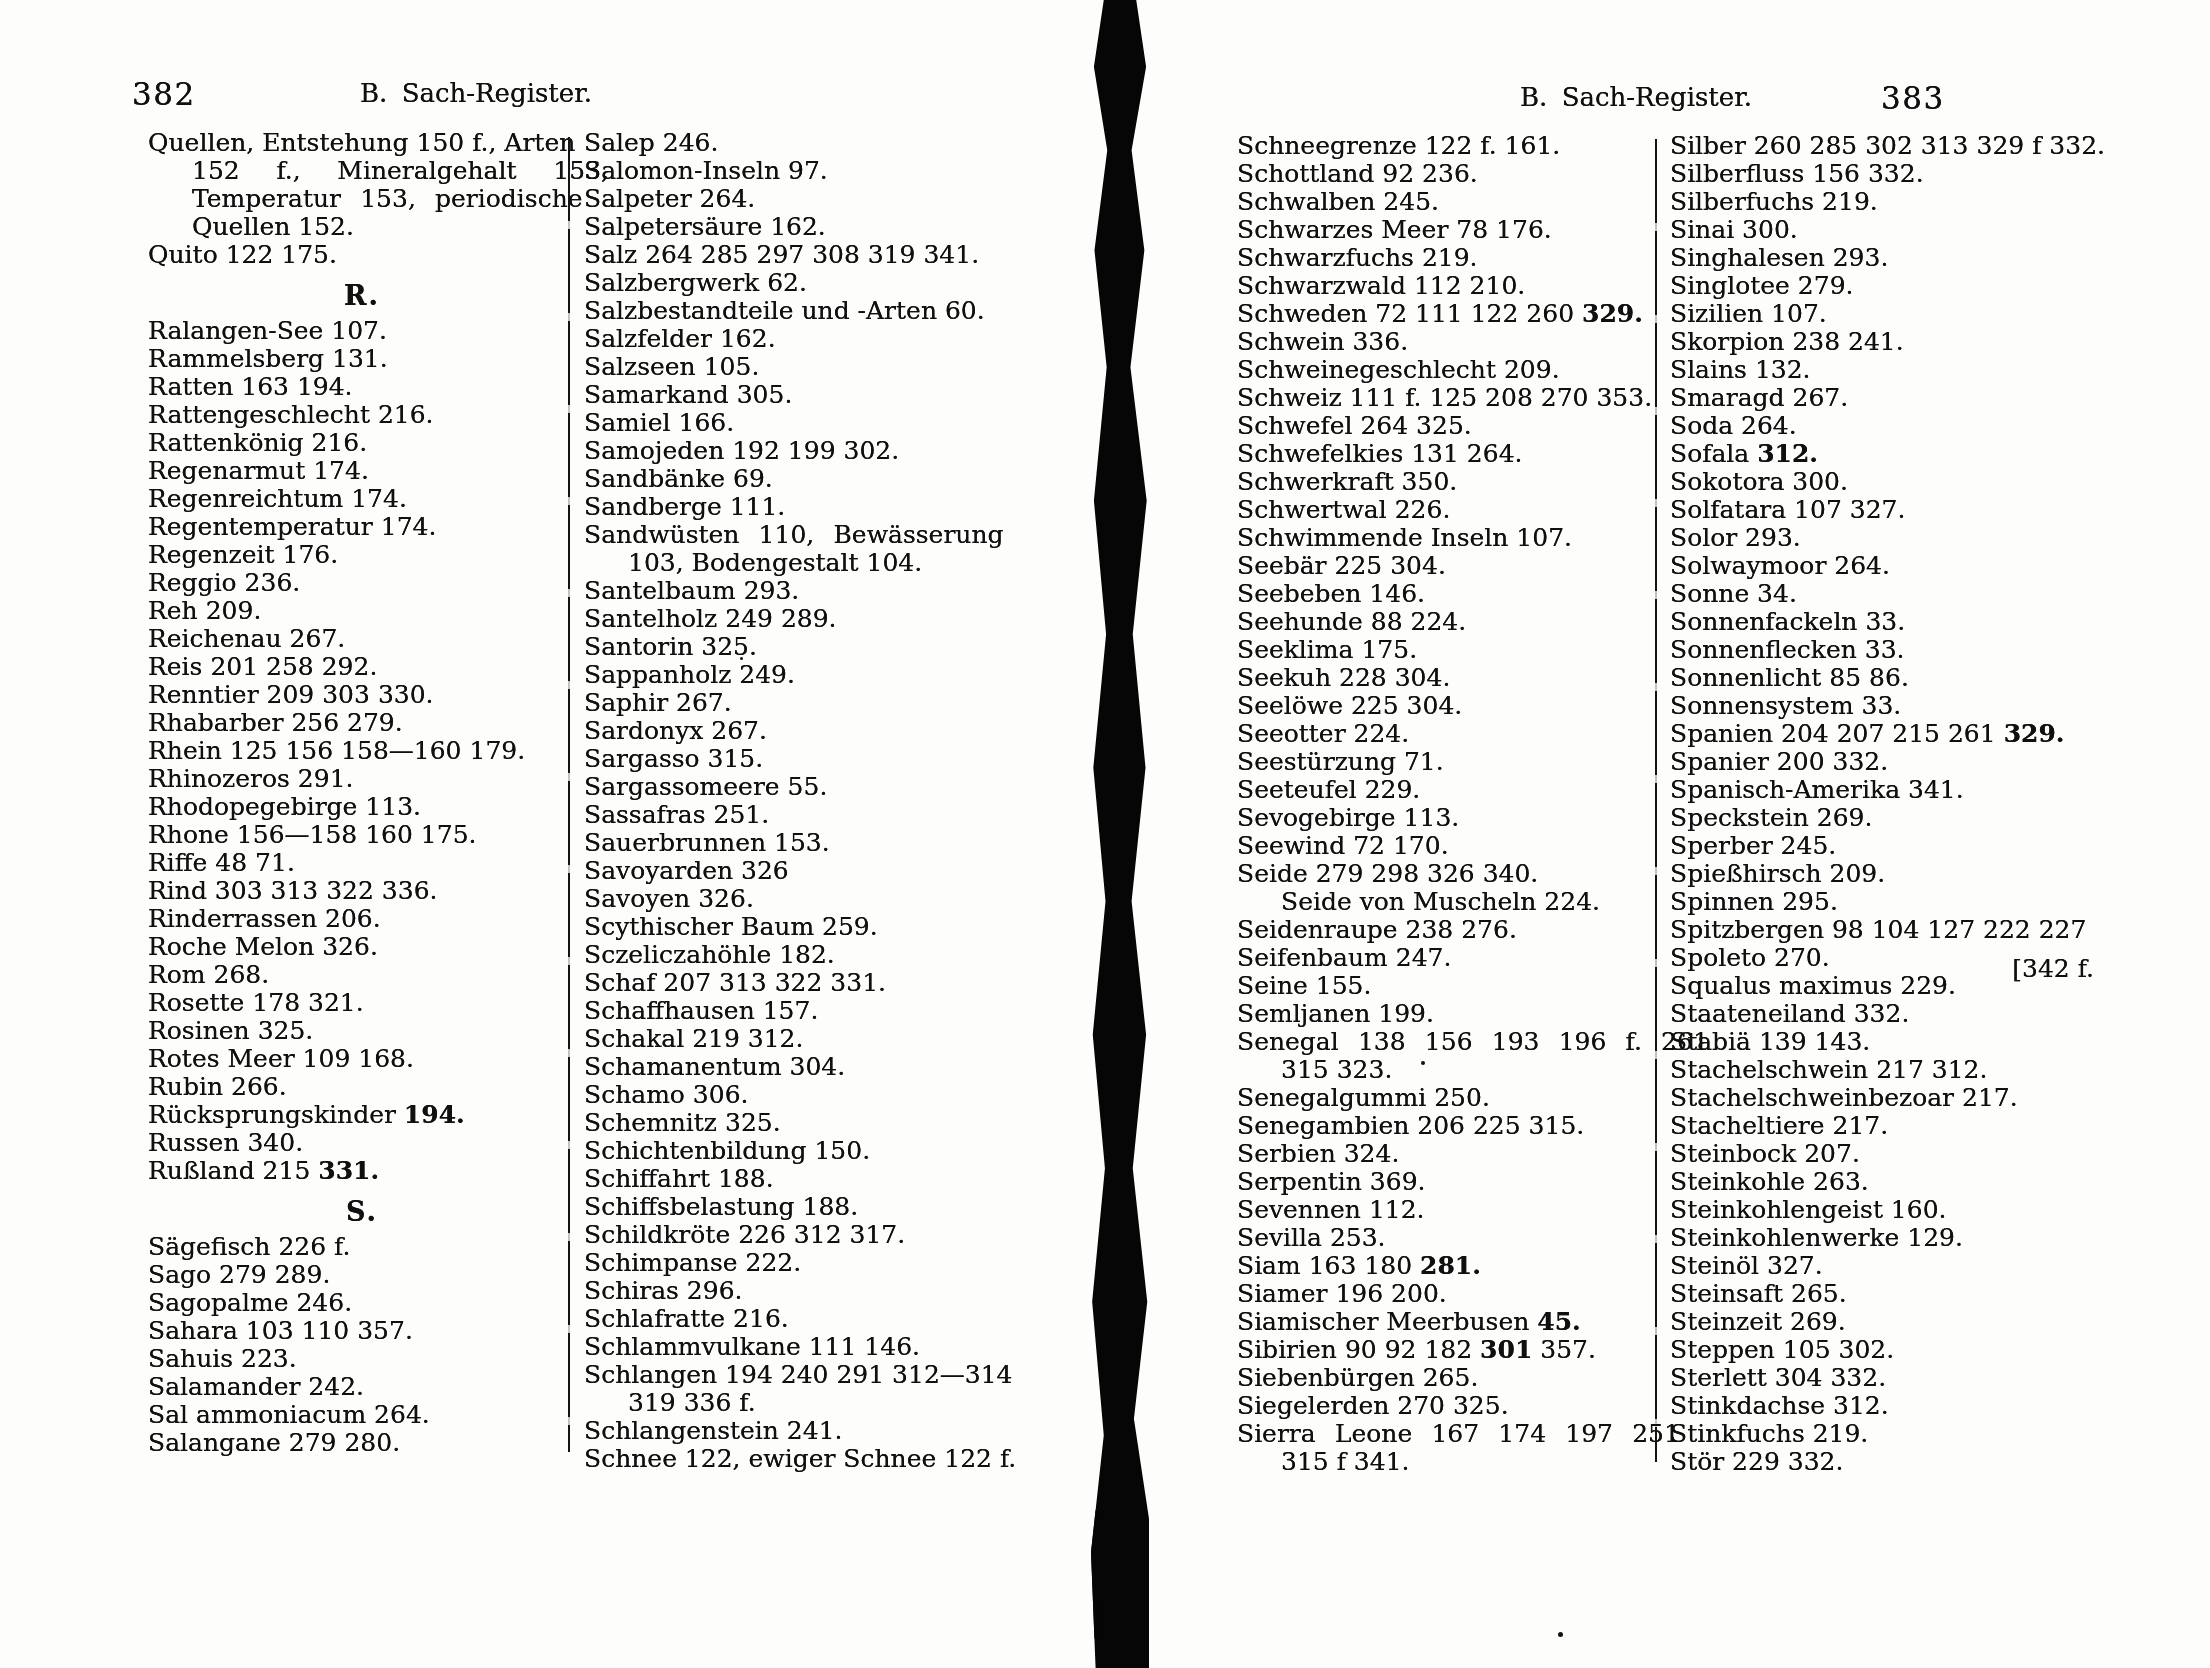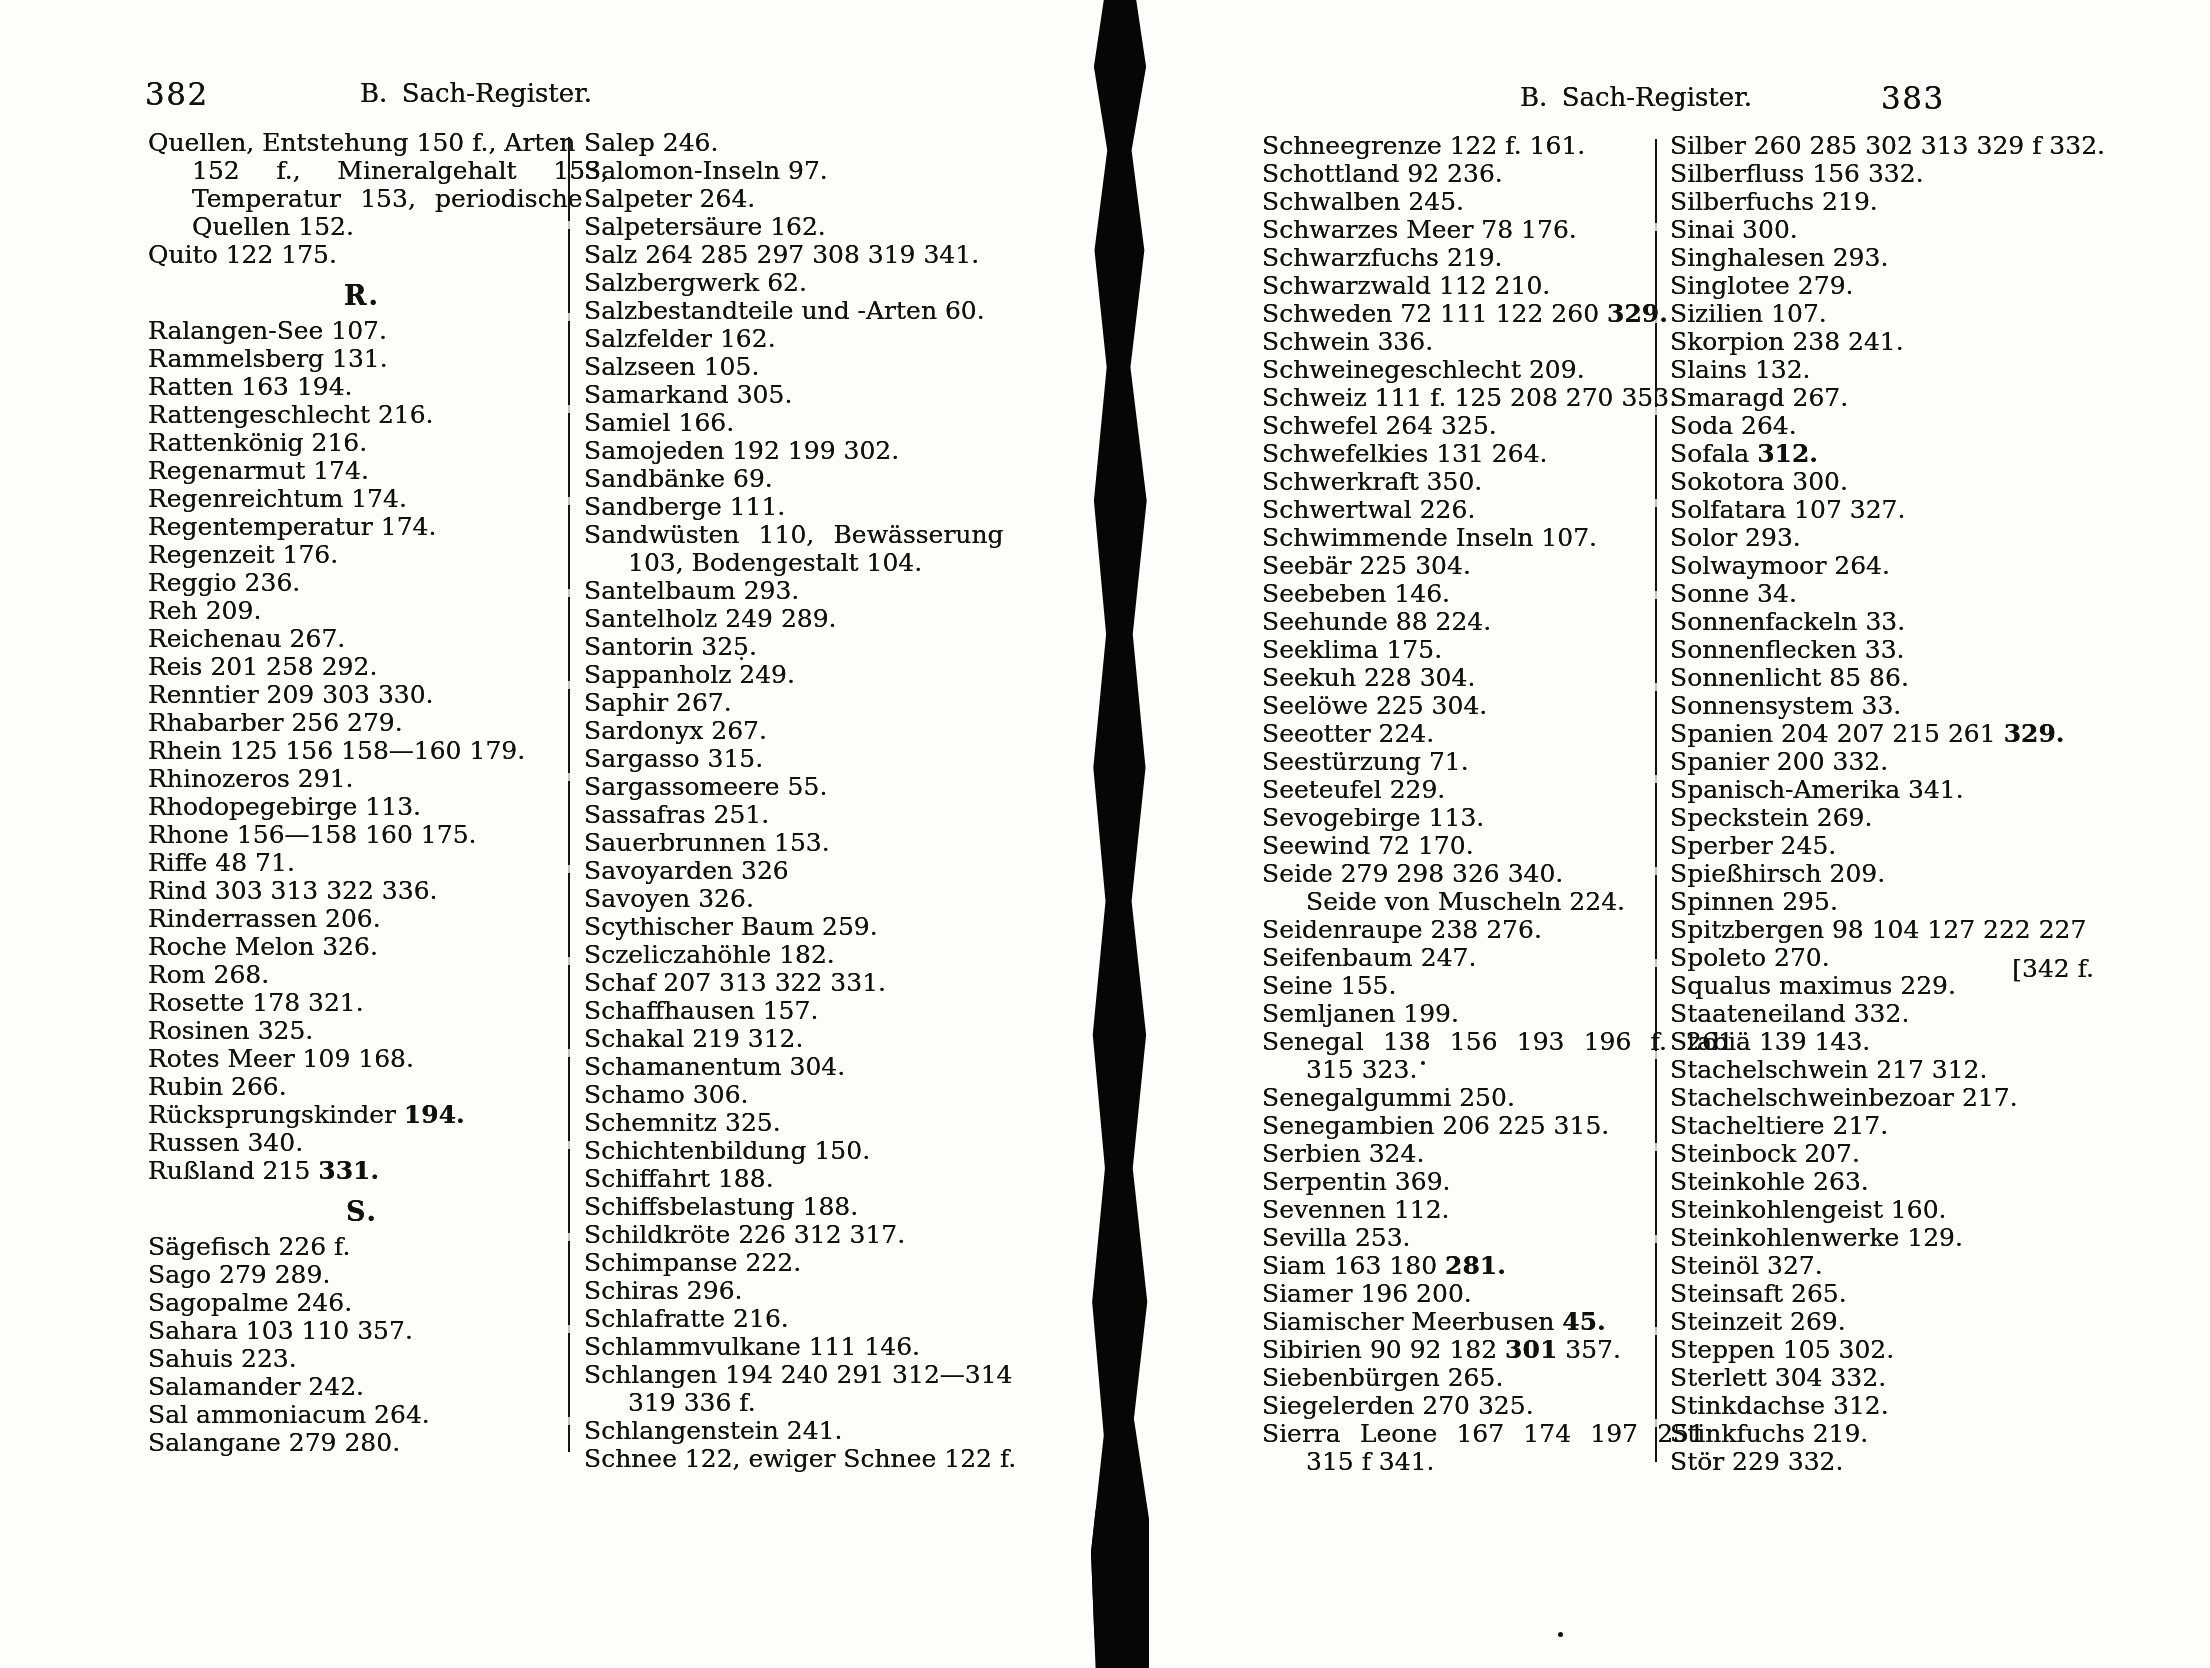--- a/index.html
+++ b/index.html
@@ -18,29 +18,29 @@
       0% 93%,22% 86%,2% 78%,24% 70%,3% 62%,25% 54%,4% 46%,26% 38%,5% 30%,27% 22%,6% 15%,28% 9%,5% 4%)
   }
   .gutter::after{
     content:"";position:absolute;left:-14px;bottom:30px;width:24px;height:129px;
     background:#060606;border-radius:40% 10% 30% 50%;
   }
   .pageno{position:absolute;font-size:31px;letter-spacing:1.5px;
     text-shadow:0 0 0.6px rgba(0,0,0,.9);}
   .running{position:absolute;font-size:26px;word-spacing:6px;
     text-shadow:0 0 0.6px rgba(0,0,0,.9);}
-  .pn-left{left:132px;top:76px;margin-left:13px;}
+  .pn-left{left:132px;top:76px;}
   .run-left{left:360px;top:78px;}
   .run-right{left:1520px;top:82px;}
   .pn-right{left:1881px;top:80px;}
   .col{position:absolute;font-size:25px;line-height:28px;
     text-shadow:0 0 0.6px rgba(0,0,0,.85);}
   .col-l1{left:137px;top:129px;width:428px;margin-left:11px;}
   .col-l2{left:584px;top:129px;width:478px;}
-  .col-r1{left:1237px;top:132px;width:416px;margin-left:25px;}
+  .col-r1{left:1237px;top:132px;width:416px;}
   .col-r2{left:1670px;top:132px;width:428px;}
   .line{white-space:nowrap;position:relative;}
   .line b{font-weight:bold;}
   .indent{padding-left:44px;}
   .wide{word-spacing:.45em;}
   .xwide{word-spacing:1.15em;}
   .heading{text-align:center;font-weight:bold;font-size:27px;
     letter-spacing:2px;margin:13px 0 7px 0;}
   .tail{position:absolute;right:4px;top:11px;}
   .colrule{position:absolute;width:2px;

